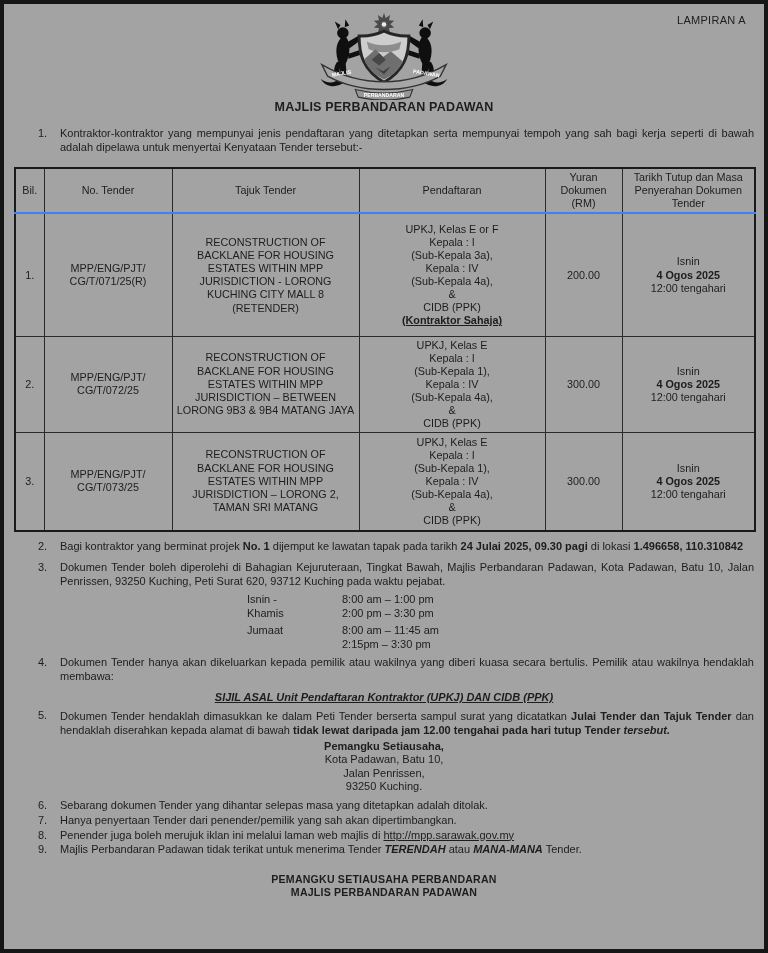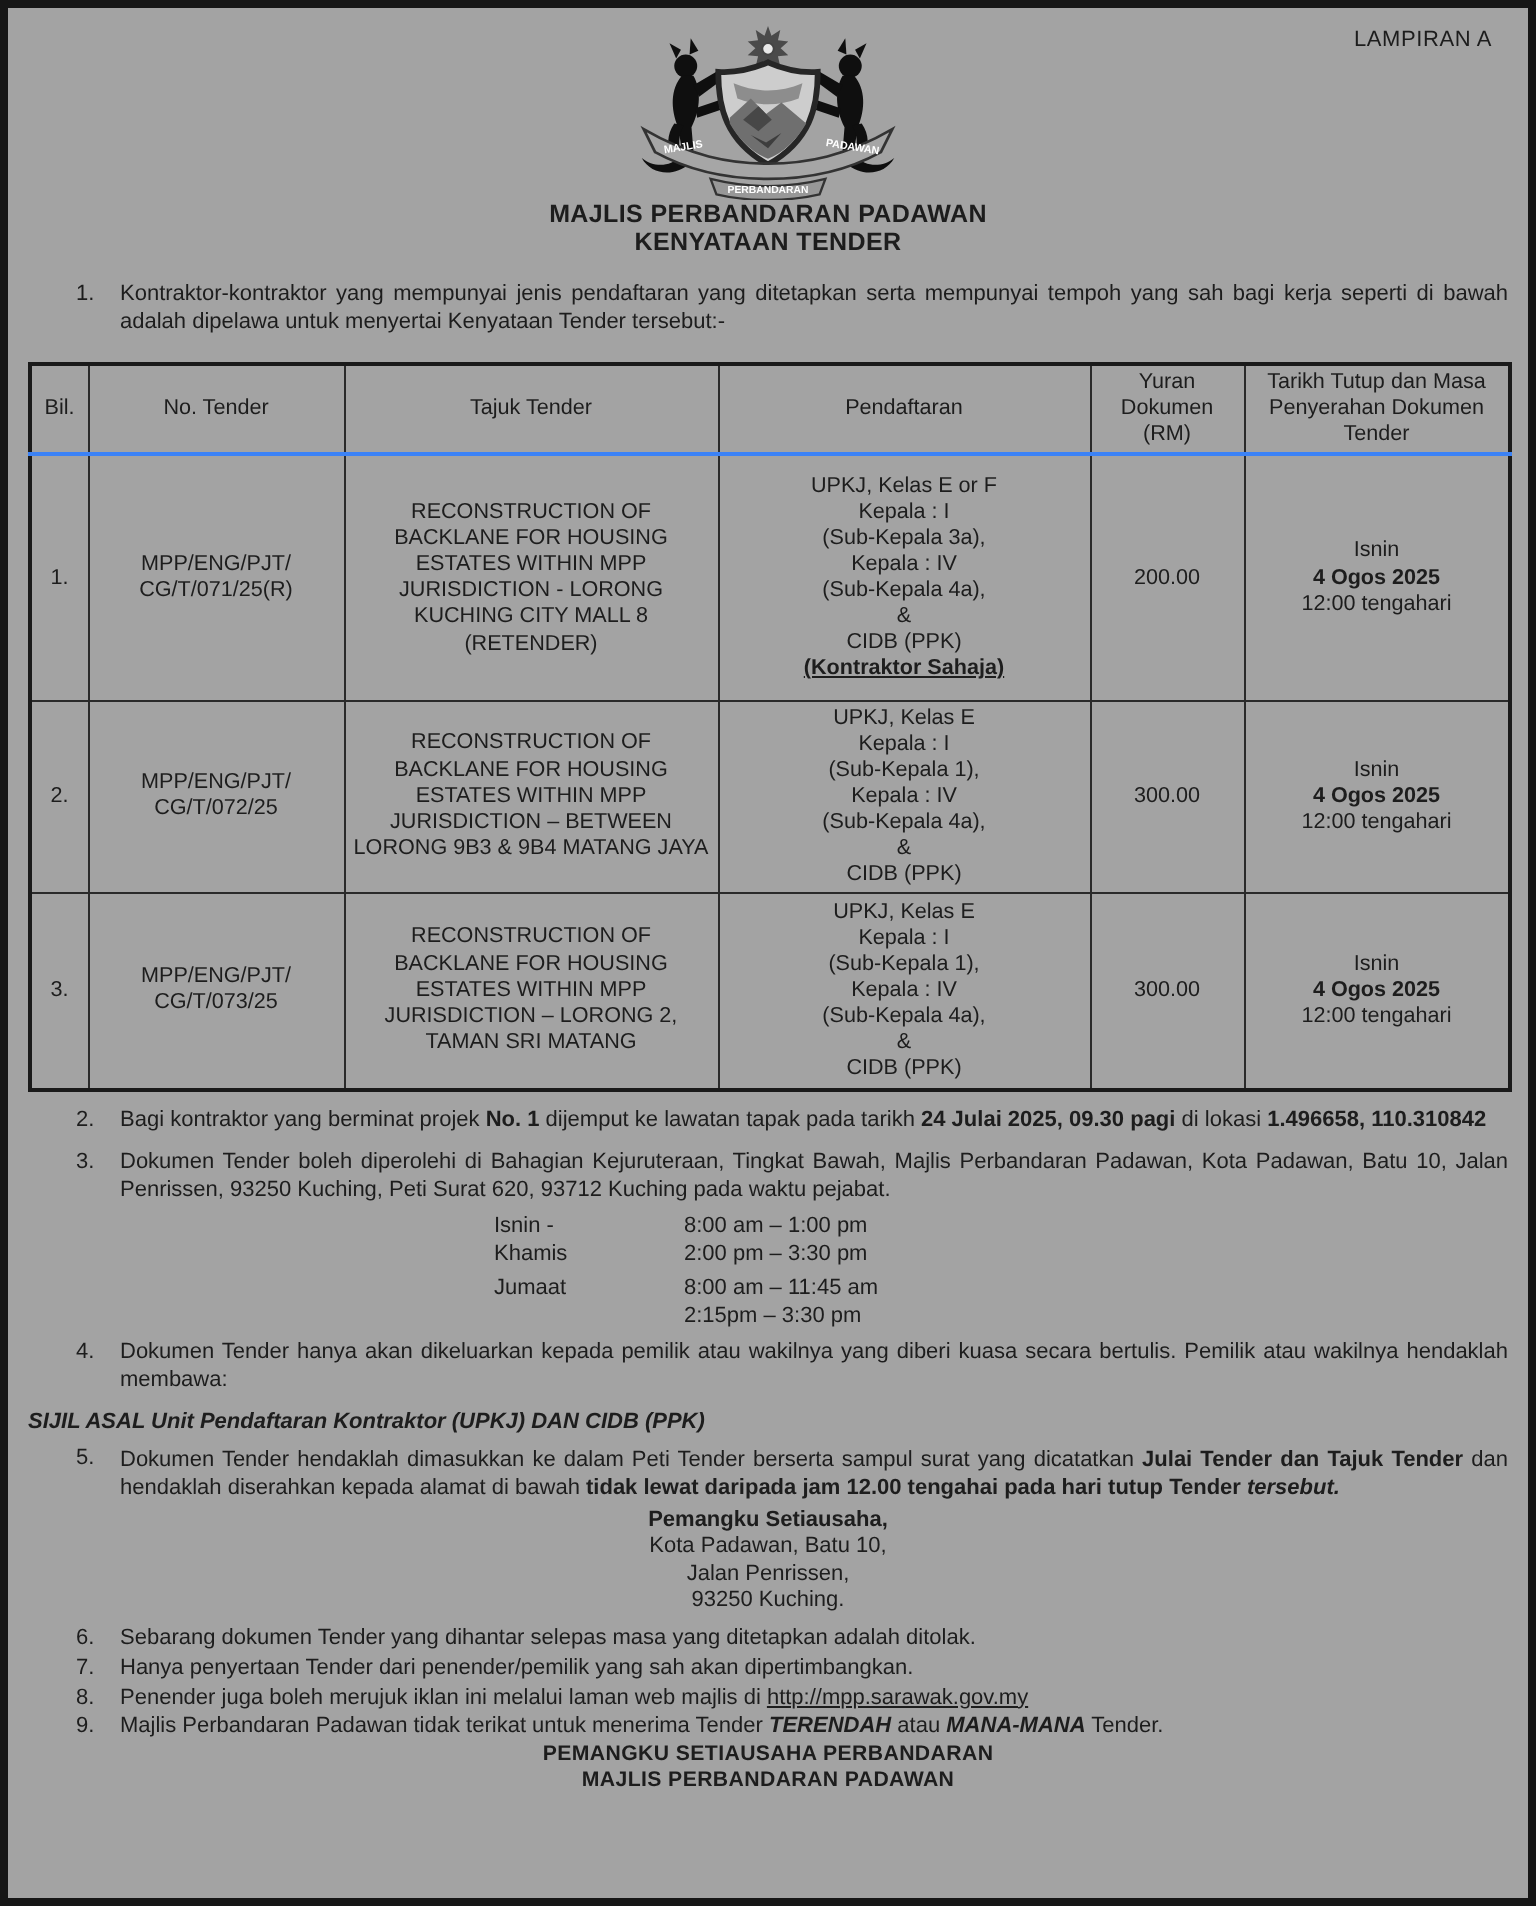--- a/index.html
+++ b/index.html
@@ -29,27 +29,27 @@
   .tender-table tbody tr.r2{height:92px;}
   .tender-table tbody tr.r3{height:99px;}
   .pend div{line-height:1.2;}
   .para2{margin-top:8px;}
   .para3{margin-top:7px;}
   .sched{margin:4px 0 0 233px;line-height:13.5px;}
   .sched-row{display:flex;}
   .sched-day{width:95px;flex:none;}
   .sched-gap{height:4px;}
   .para4{margin-top:5px;}
-  .sijil{font-weight:bold;font-style:italic;margin:7px 0 4px 0;}
+  .sijil{text-align:center;font-weight:bold;font-style:italic;margin:7px 0 4px 0;text-decoration:underline;}
   .para5{margin-top:3px;}
   .para5 .body{line-height:14.5px;}
   .address{text-align:center;margin-top:2px;line-height:13.4px;}
   .para6{margin-top:5px;}
   .pnext{margin-top:1px;}
-  .doc-footer{text-align:center;font-weight:bold;font-size:10.6px;margin-top:0;line-height:1.15;letter-spacing:.2px;}
+  .doc-footer{text-align:center;font-weight:bold;font-size:10.6px;margin-top:16px;line-height:1.15;letter-spacing:.2px;}
   a.weblink{color:#1d1d1d;text-decoration:underline;cursor:pointer;}
 </style>
 </head>
 <body>
 
 <div class="page">
 
   <div class="lampiran">LAMPIRAN A</div>
 
   <svg class="crest" viewBox="0 0 150 92" xmlns="http://www.w3.org/2000/svg">
@@ -73,21 +73,20 @@
     <path d="M62 50 L70 43 L77 50 L70 56 Z" fill="#474747"></path>
     <path d="M66 58 l8 4 8-5 -7 8 z" fill="#3d3d3d"></path>
     <path d="M10 55 C34 69 55 73 75 73 C95 73 116 69 140 55 L134 67 C114 78 94 81 75 81 C56 81 36 78 16 67 Z" fill="#a6a6a6" stroke="#333" stroke-width="1.4"></path>
     <path d="M45 81 C65 86 85 86 105 81 L102 89 C85 93 65 93 48 89 Z" fill="#989898" stroke="#333" stroke-width="1.2"></path>
     <text x="31" y="66" transform="rotate(-9 31 66)" font-size="5.6" font-weight="bold" fill="#ffffff" text-anchor="middle">MAJLIS</text>
     <text x="119" y="66" transform="rotate(9 119 66)" font-size="5.6" font-weight="bold" fill="#ffffff" text-anchor="middle">PADAWAN</text>
     <text x="75" y="88.5" font-size="5.4" font-weight="bold" fill="#ffffff" text-anchor="middle">PERBANDARAN</text>
   </svg>
 
   <div class="org-name">MAJLIS PERBANDARAN PADAWAN</div>
-  <div class="doc-title">KENYATAAN TENDER</div>
 
   <div class="item para1">
     <span class="num">1.</span>
     <div class="body">Kontraktor-kontraktor yang mempunyai jenis pendaftaran yang ditetapkan serta mempunyai tempoh yang sah bagi kerja seperti di bawah adalah dipelawa untuk menyertai Kenyataan Tender tersebut:-</div>
   </div>
 
   <table class="tender-table">
     <colgroup>
       <col style="width:29px">
         <col style="width:128px">

